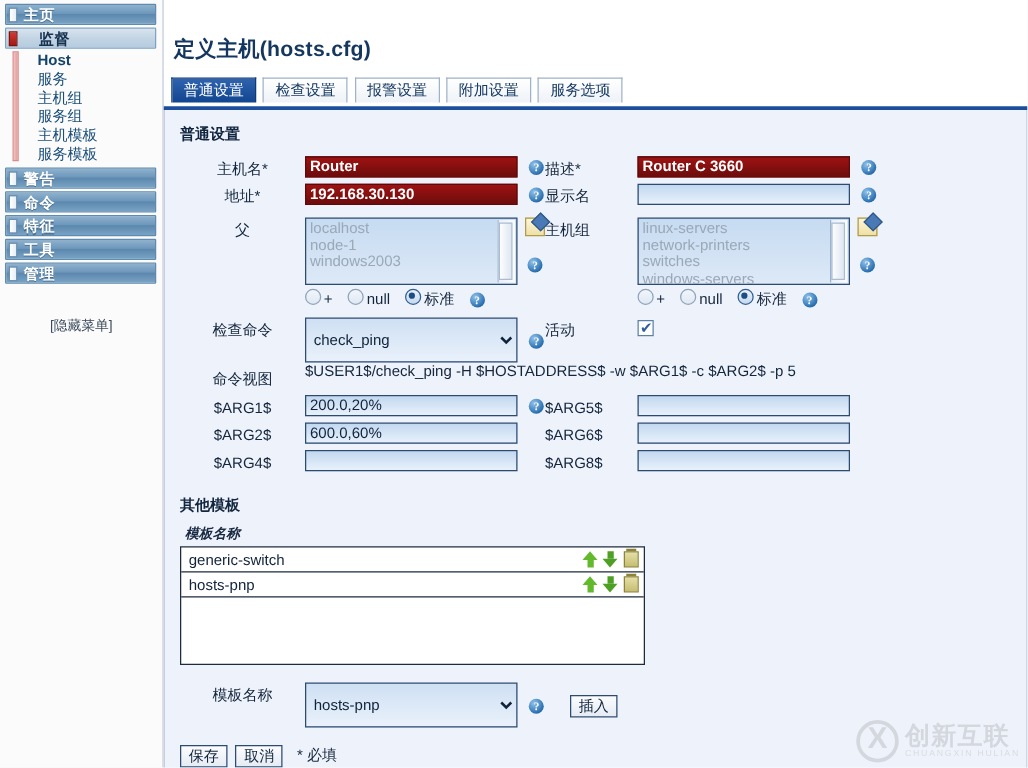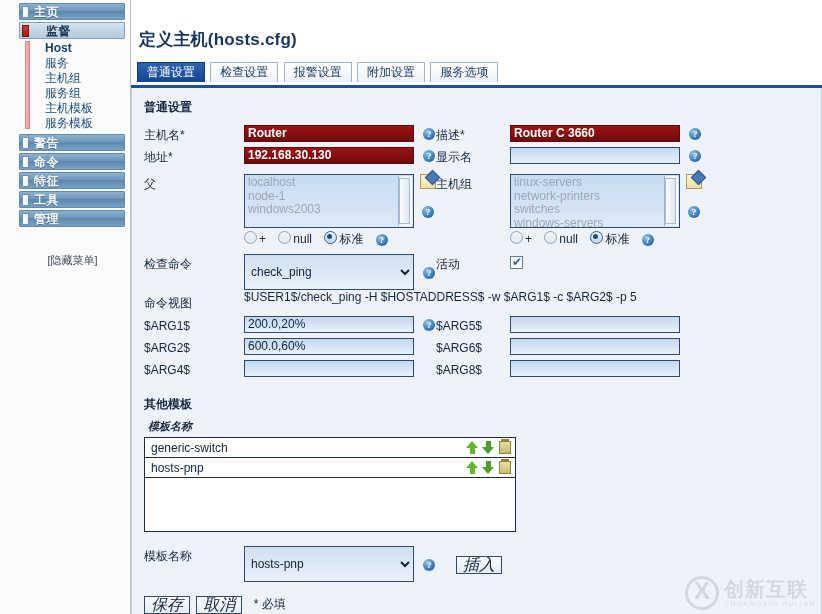--- a/index.html
+++ b/index.html
@@ -11,21 +11,21 @@
     font-size:12px;color:#1b2b44;
   }
   #root{position:relative;width:822px;height:614px;}
 
   
   #sidebar{
     position:absolute;left:0;top:0;width:131px;height:614px;
     background:#fbfbfb;border-right:1px solid #b9c3cf;
     box-sizing:border-box;
   }
-  .side-top{padding:3px 2px 0 17px;}
+  .side-top{padding:3px 2px 0 2px;}
   .nav-bar{
     position:relative;height:17px;margin:0 3px 2px 2px;
     background:linear-gradient(to bottom,#8fb2cd 0%,#6d97bb 45%,#5c88ae 50%,#79a3c4 100%);
     border:1px solid #5f8bb0;border-radius:1px;
     display:flex;align-items:center;
     box-sizing:border-box;
   }
   .nav-bar.active{
     background:linear-gradient(to bottom,#d8e4ee 0%,#c3d5e5 50%,#b5cbdf 100%);
     border:1px solid #7ea3c2;
@@ -102,21 +102,21 @@
     height:535px;box-sizing:border-box;position:relative;
   }
   .section-title{
     font-size:12px;font-weight:bold;color:#12263f;
     padding:11px 0 0 12px;
   }
   .section-title.sub{padding-top:14px;}
 
   table.form{border-collapse:collapse;margin:9px 0 0 12px;}
   table.form td{padding:0;vertical-align:top;font-size:12px;color:#14263d;}
-  td.lbl{width:100px;height:22px;line-height:21px;white-space:nowrap;}
+  td.lbl{width:100px;height:22px;line-height:21px;white-space:nowrap;text-align:center;}
   td.lbl2{width:74px;height:22px;line-height:21px;white-space:nowrap;padding-left:2px;}
 
   .inp{
     width:170px;height:17px;line-height:17px;
     border:1px solid #2c4a72;background:linear-gradient(to bottom,#c2d8f0,#e8f1fb);
     font-size:12px;font-family:"Liberation Sans",sans-serif;
     color:#10233b;padding:0 3px;box-sizing:border-box;outline:none;
   }
   .inp.red{
     background:linear-gradient(to bottom,#9e1212,#6d0c0c);
@@ -236,25 +236,24 @@
     background:linear-gradient(to bottom,#e4dfa6,#c7bd72);
     border:1px solid #8d8437;box-sizing:border-box;
   }
   .trash:before{
     content:"";position:absolute;left:1px;top:-3px;width:8px;height:2px;
     background:#8d8437;
   }
 
   .btn{
     display:inline-block;height:18px;line-height:16px;padding:0 6px;
-    font-size:16px;font-family:"Liberation Sans",sans-serif;color:#10233b;
+    font-size:12px;font-family:"Liberation Sans",sans-serif;color:#10233b;
     background:linear-gradient(to bottom,#fbfcfe,#e6ecf4);
     border:1px solid #2c4a72;cursor:pointer;box-sizing:border-box;
     vertical-align:middle;
-    font-style:italic;
   }
   .bottom-row{margin:14px 0 0 12px;font-size:12px;}
   .note{margin-left:8px;color:#14263d;}
 
   
   #watermark{
     position:absolute;right:6px;bottom:4px;
     display:flex;align-items:center;opacity:.30;pointer-events:none;
   }
   #wm-logo{

